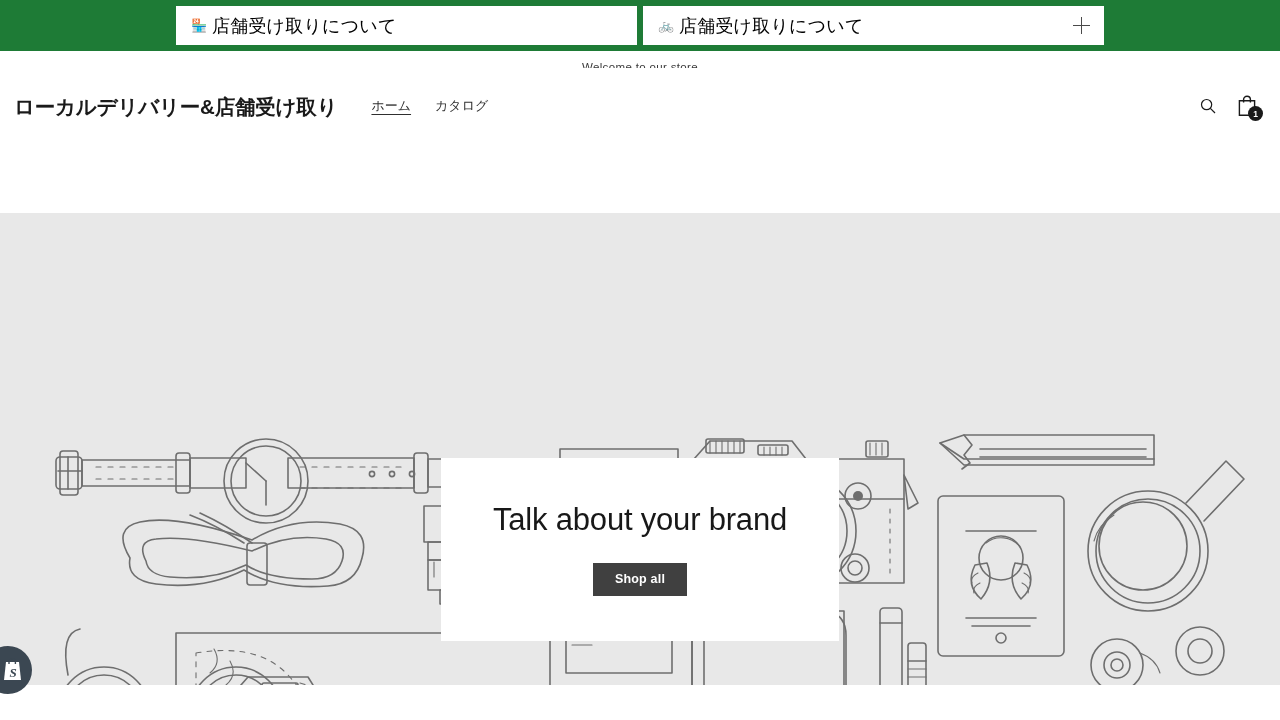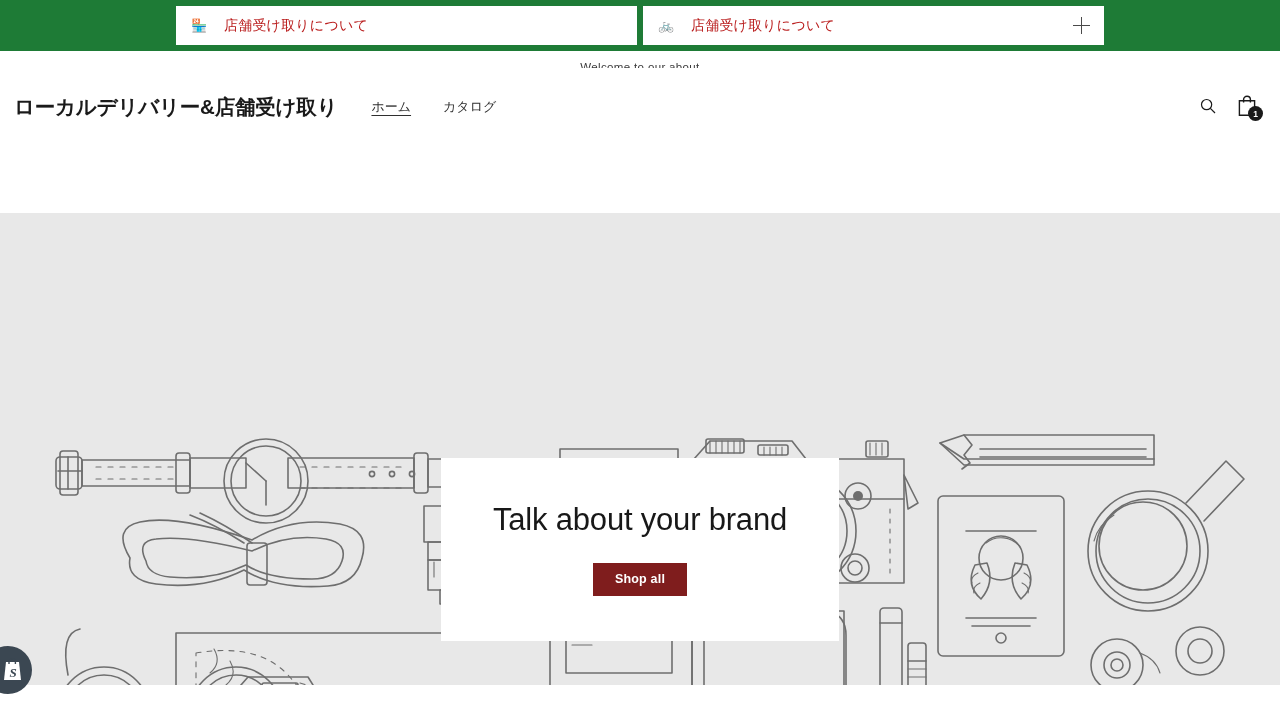--- a/index.html
+++ b/index.html
@@ -28,23 +28,23 @@
     padding: 0 14px;
     cursor: pointer;
   }
   .promo-tab .t-icon {
     font-size: 13px; line-height: 1;
     width: 18px; text-align: center;
     color: #1a1a1a;
     flex: none;
   }
   .promo-tab .t-label {
-    font-size: 14px;
-    color: #b91c1c;
-    margin-left: 16px;
+    font-size: 18px;
+    color: #000000;
+    margin-left: 4px;
     letter-spacing: .2px;
     white-space: nowrap;
   }
   .promo-tab .t-plus {
     margin-left: auto;
     position: relative;
     width: 17px; height: 17px;
     flex: none;
   }
   .promo-tab .t-plus::before,
@@ -75,21 +75,21 @@
     display: flex; align-items: flex-start;
     padding: 24px 22px 0 14px;
   }
   .brand {
     font-size: 20.5px; font-weight: 700;
     color: #1a1a1a; letter-spacing: -.2px;
     line-height: 30px;
     white-space: nowrap;
     cursor: pointer;
   }
-  .main-nav { display: flex; align-items: center; gap: 32px; margin-left: 34px; line-height: 30px; }
+  .main-nav { display: flex; align-items: center; gap: 24px; margin-left: 34px; line-height: 30px; font-family: Liberation Mono, monospace; }
   .nav-link {
     font-size: 13px; color: #2f2f2f;
     text-decoration: none; cursor: pointer;
     white-space: nowrap;
   }
   .nav-link.active { text-decoration: underline; text-underline-offset: 4px; }
   .header-actions { margin-left: auto; display: flex; align-items: center; gap: 18px; padding-top: 2px; }
   .icon-btn { cursor: pointer; display: block; line-height: 0; position: relative; }
   .cart-badge {
     position: absolute; right: -5px; bottom: -4px;
@@ -114,21 +114,21 @@
     display: flex; flex-direction: column;
     align-items: center; justify-content: center;
   }
   .hero-title {
     font-size: 31px; font-weight: 400;
     color: #181818; letter-spacing: -.2px;
     line-height: 1.1; text-align: center;
   }
   .hero-btn {
     margin-top: 25px;
-    background: #7f1d1d; color: #ffffff;
+    background: #404040; color: #ffffff;
     border: none; cursor: pointer;
     padding: 0 22px; height: 33px;
     font-size: 12.5px; font-weight: 700;
     font-family: inherit; letter-spacing: .2px;
   }
 
   
   .chat-badge {
     position: absolute; left: -16px; top: 646px;
     width: 48px; height: 48px; border-radius: 50%;
@@ -149,21 +149,21 @@
       <span class="t-label">店舗受け取りについて</span>
     </div>
     <div class="promo-tab">
       <span class="t-icon">🚲</span>
       <span class="t-label">店舗受け取りについて</span>
       <span class="t-plus"></span>
     </div>
   </div>
 
   <div class="announcement">
-    <span class="announcement-text">Welcome to our about</span>
+    <span class="announcement-text">Welcome to our store</span>
   </div>
 
   <header class="site-header">
     <div class="brand">ローカルデリバリー&amp;店舗受け取り</div>
     <nav class="main-nav">
       <a class="nav-link active">ホーム</a>
       <a class="nav-link">カタログ</a>
     </nav>
     <div class="header-actions">
       <span class="icon-btn">

